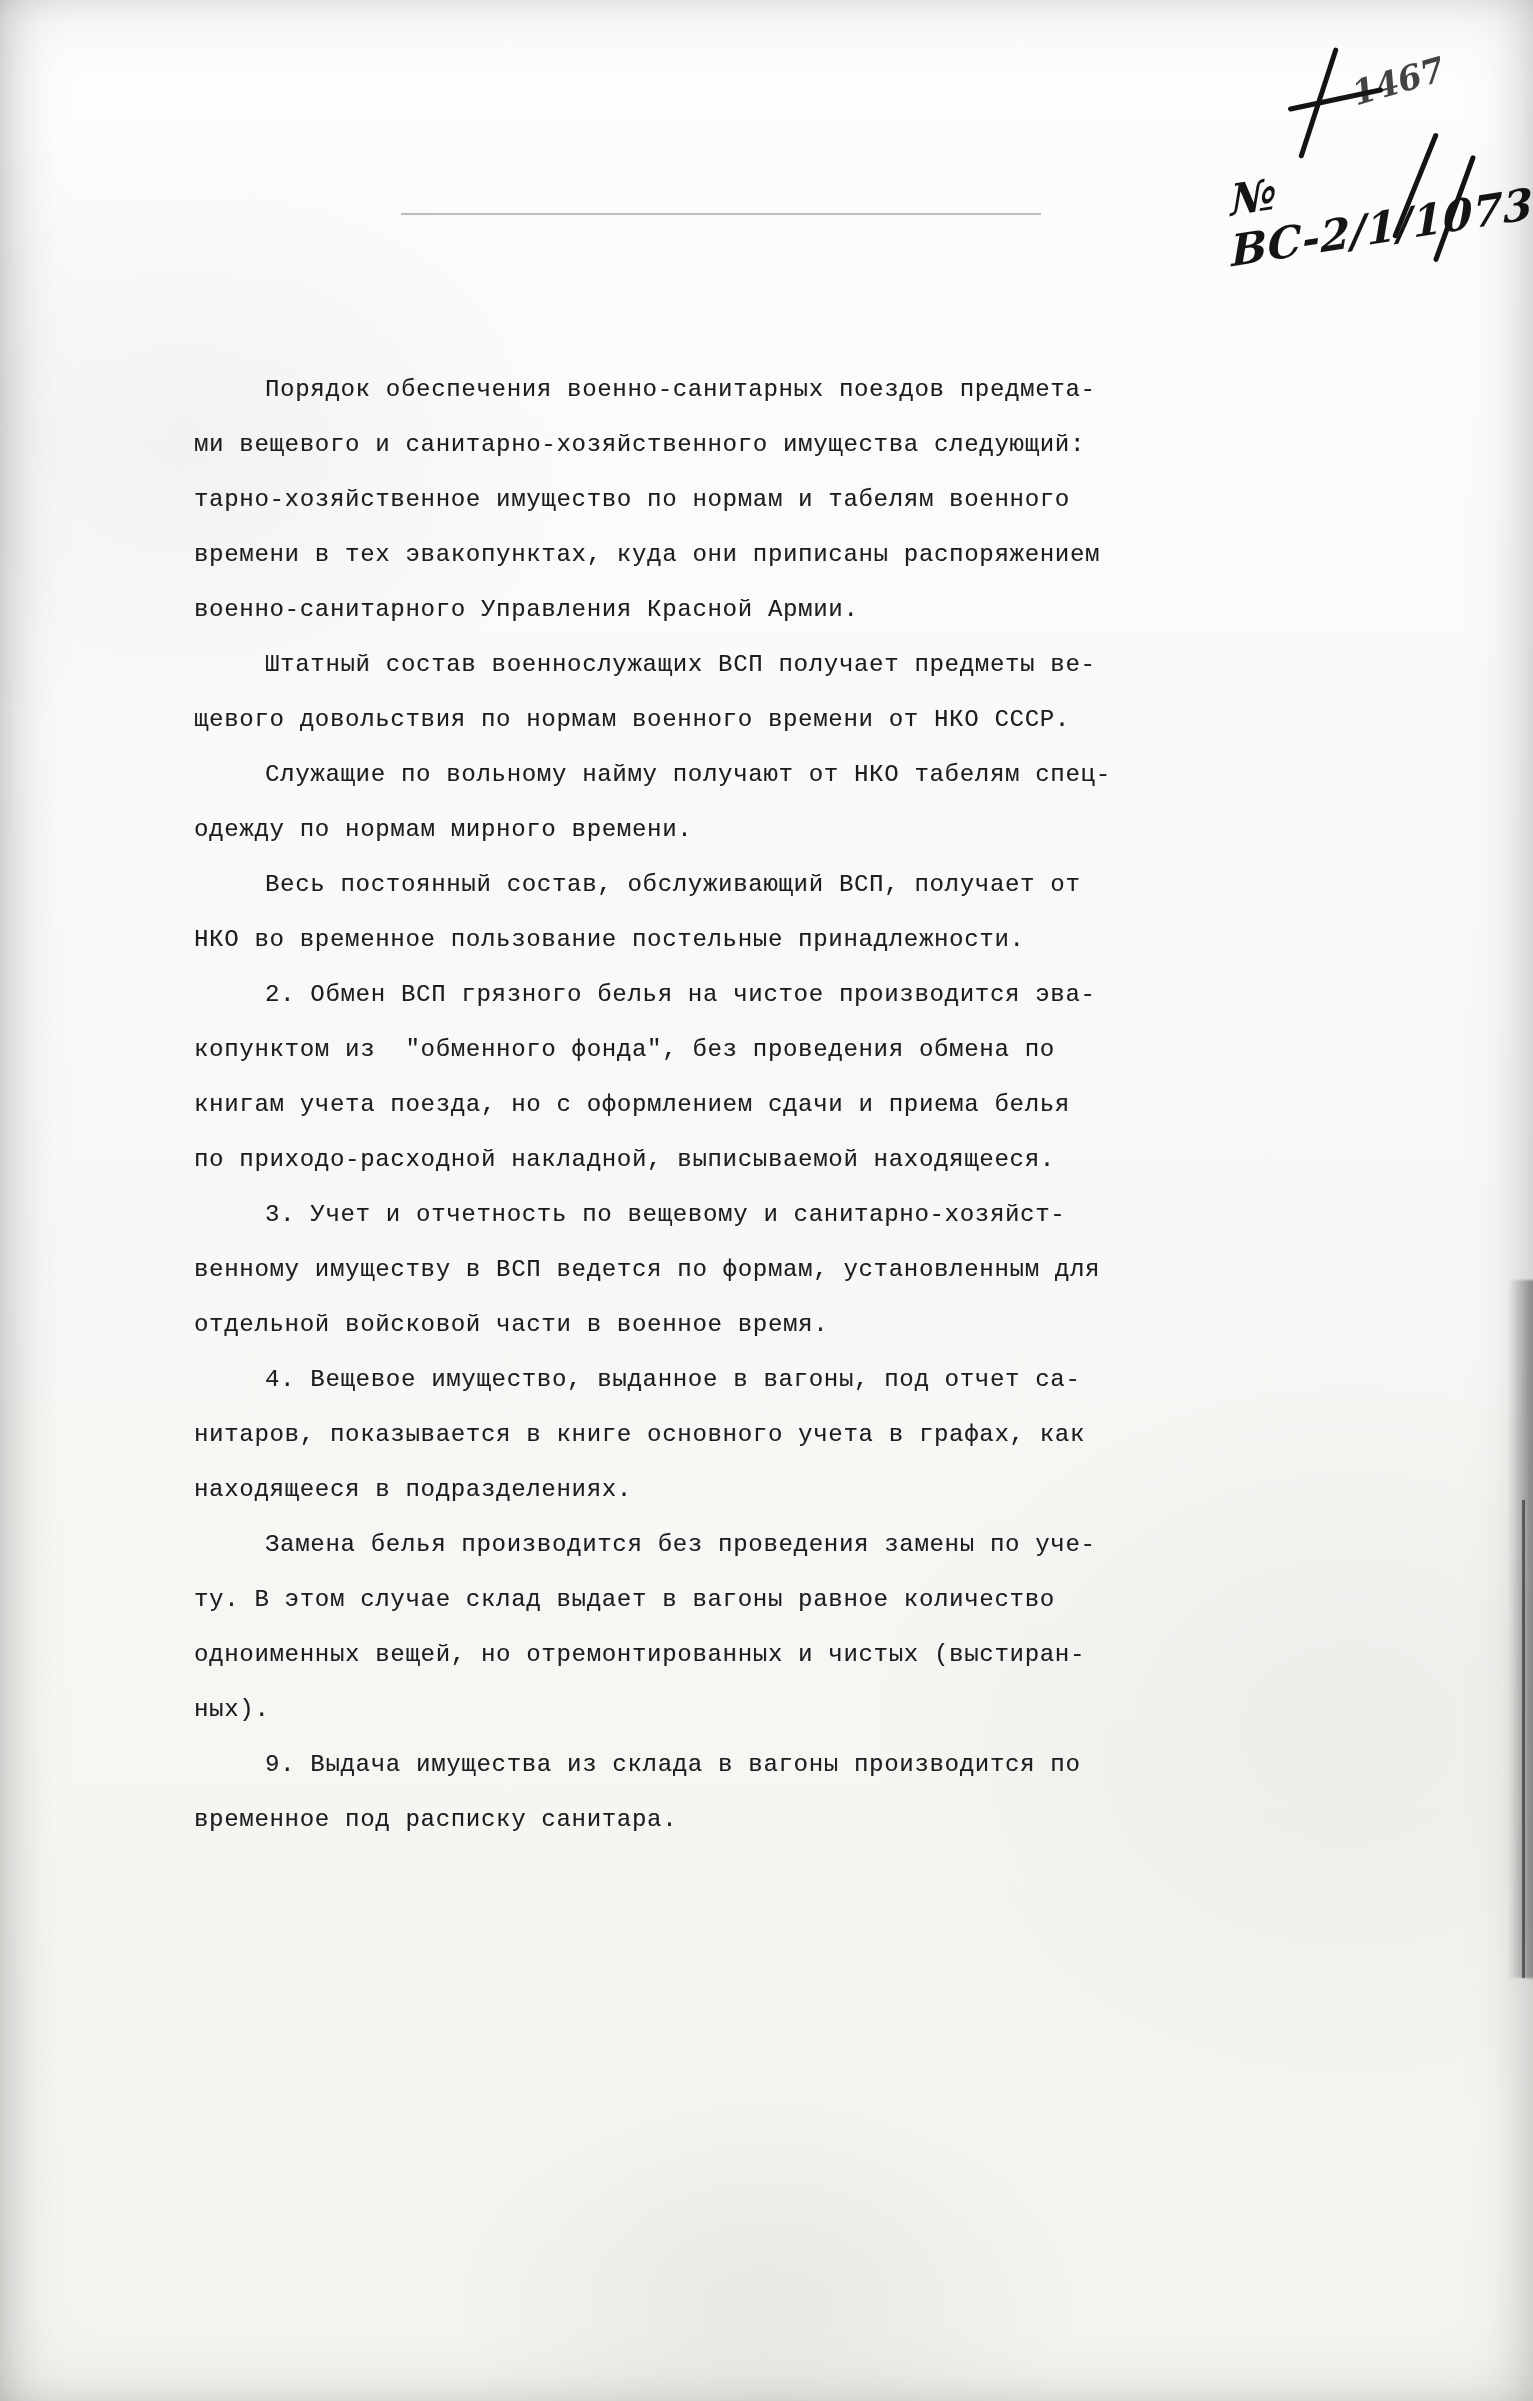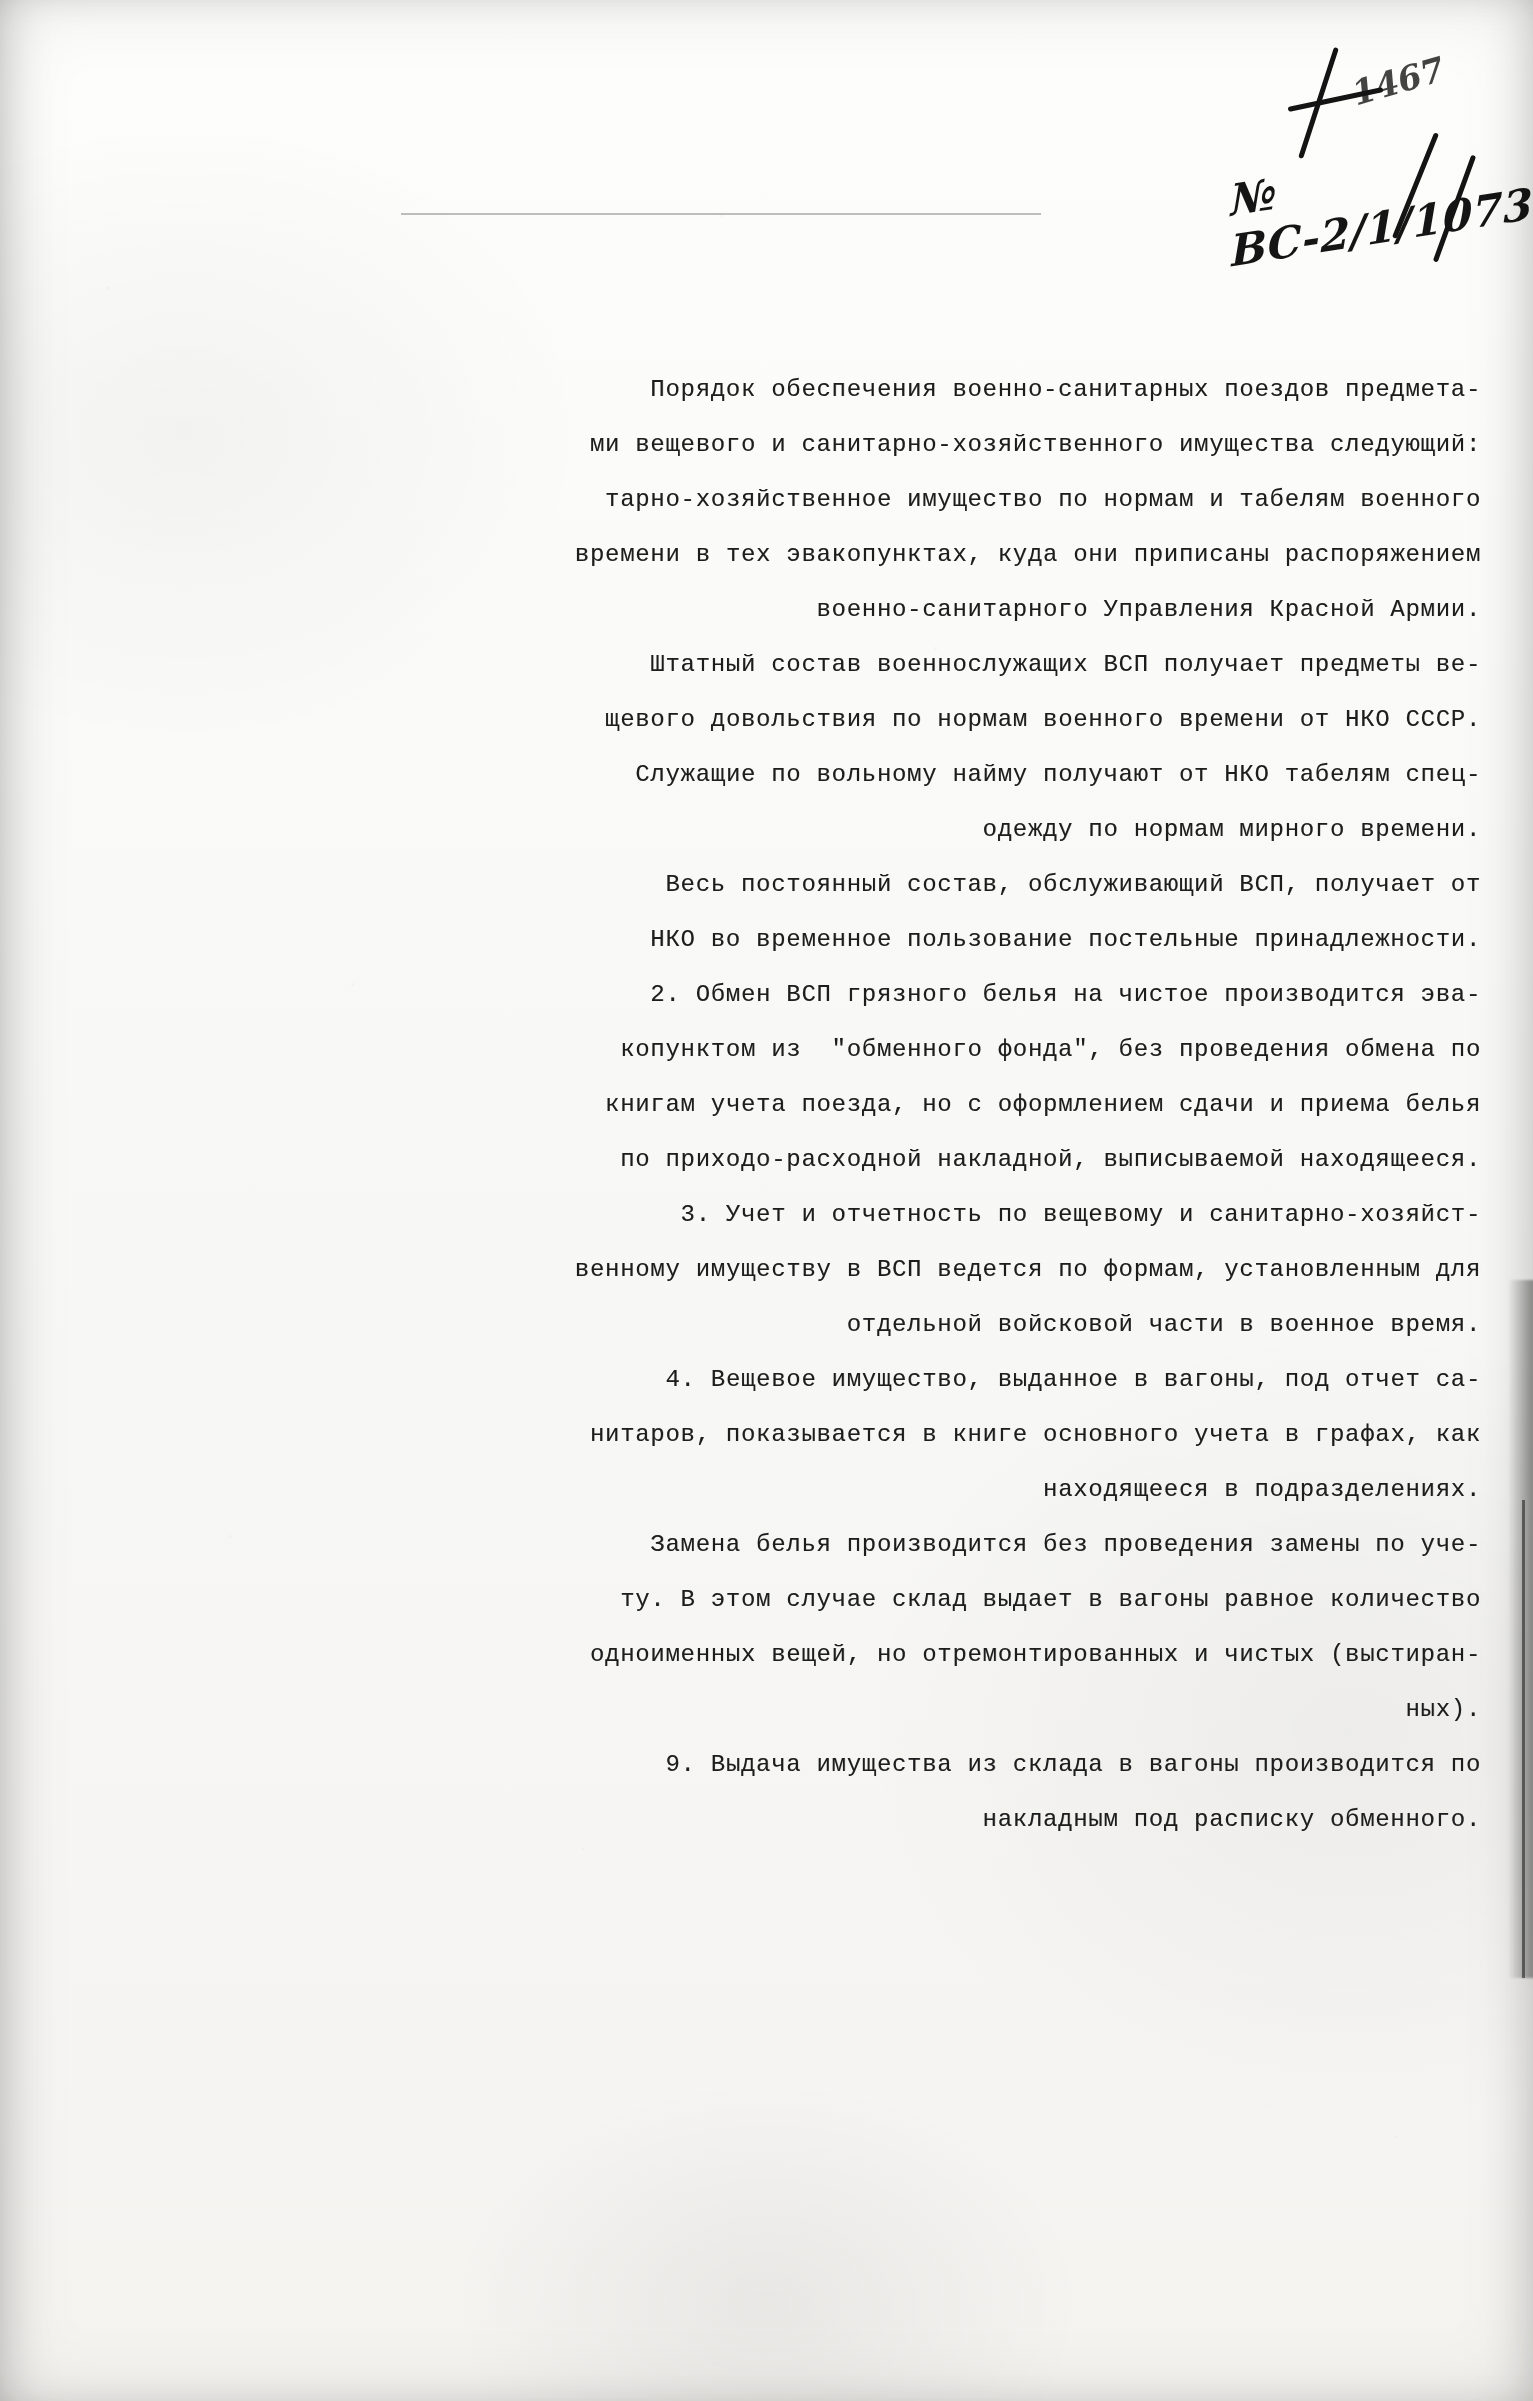--- a/index.html
+++ b/index.html
@@ -81,21 +81,20 @@
     letter-spacing: 1.3px;
     white-space: nowrap;
     text-shadow: 0.4px 0.3px 0 rgba(0,0,0,0.35);
   }
 
   .body-block {
     position: absolute;
     left: 194px;
     top: 362px;
     width: 1287px;
-    text-align: right;
   }
   .para {
     font-size: 24px;
     line-height: 55px;
     letter-spacing: 0.7px;
     color: #1d1d1d;
     text-shadow: 0.3px 0.2px 0 rgba(0,0,0,0.30);
     margin: 0 0 0 0;
     white-space: pre-wrap;
   }
@@ -162,20 +161,20 @@
   <div class="body-block">
       <div class="para"><span class="ln ind">Порядок обеспечения военно-санитарных поездов предмета-</span><span class="ln">ми вещевого и санитарно-хозяйственного имущества следующий:</span></div>
       <div class="para"><span class="ln">тарно-хозяйственное имущество по нормам и табелям военного</span><span class="ln">времени в тех эвакопунктах, куда они приписаны распоряжением</span><span class="ln">военно-санитарного Управления Красной Армии.</span></div>
       <div class="para"><span class="ln ind">Штатный состав военнослужащих ВСП получает предметы ве-</span><span class="ln">щевого довольствия по нормам военного времени от НКО СССР.</span></div>
       <div class="para"><span class="ln ind">Служащие по вольному найму получают от НКО табелям спец-</span><span class="ln">одежду по нормам мирного времени.</span></div>
       <div class="para"><span class="ln ind">Весь постоянный состав, обслуживающий ВСП, получает от</span><span class="ln">НКО во временное пользование постельные принадлежности.</span></div>
       <div class="para"><span class="ln ind">2. Обмен ВСП грязного белья на чистое производится эва-</span><span class="ln">копунктом из  "обменного фонда", без проведения обмена по</span><span class="ln">книгам учета поезда, но с оформлением сдачи и приема белья</span><span class="ln">по приходо-расходной накладной, выписываемой находящееся.</span></div>
       <div class="para"><span class="ln ind">3. Учет и отчетность по вещевому и санитарно-хозяйст-</span><span class="ln">венному имуществу в ВСП ведется по формам, установленным для</span><span class="ln">отдельной войсковой части в военное время.</span></div>
       <div class="para"><span class="ln ind">4. Вещевое имущество, выданное в вагоны, под отчет са-</span><span class="ln">нитаров, показывается в книге основного учета в графах, как</span><span class="ln">находящееся в подразделениях.</span></div>
       <div class="para"><span class="ln ind">Замена белья производится без проведения замены по уче-</span><span class="ln">ту. В этом случае склад выдает в вагоны равное количество</span><span class="ln">одноименных вещей, но отремонтированных и чистых (выстиран-</span><span class="ln">ных).</span></div>
-      <div class="para"><span class="ln ind">9. Выдача имущества из склада в вагоны производится по</span><span class="ln">накладным под расписку обменного.</span></div>
+      <div class="para"><span class="ln ind">9. Выдача имущества из склада в вагоны производится по</span><span class="ln">временное под расписку санитара.</span></div>
     </div>
 
   <div class="edge-smudge-right"></div>
   <div class="edge-line-right"></div>
   <div class="vignette"></div>
 </div>
 
 
 </body></html>

